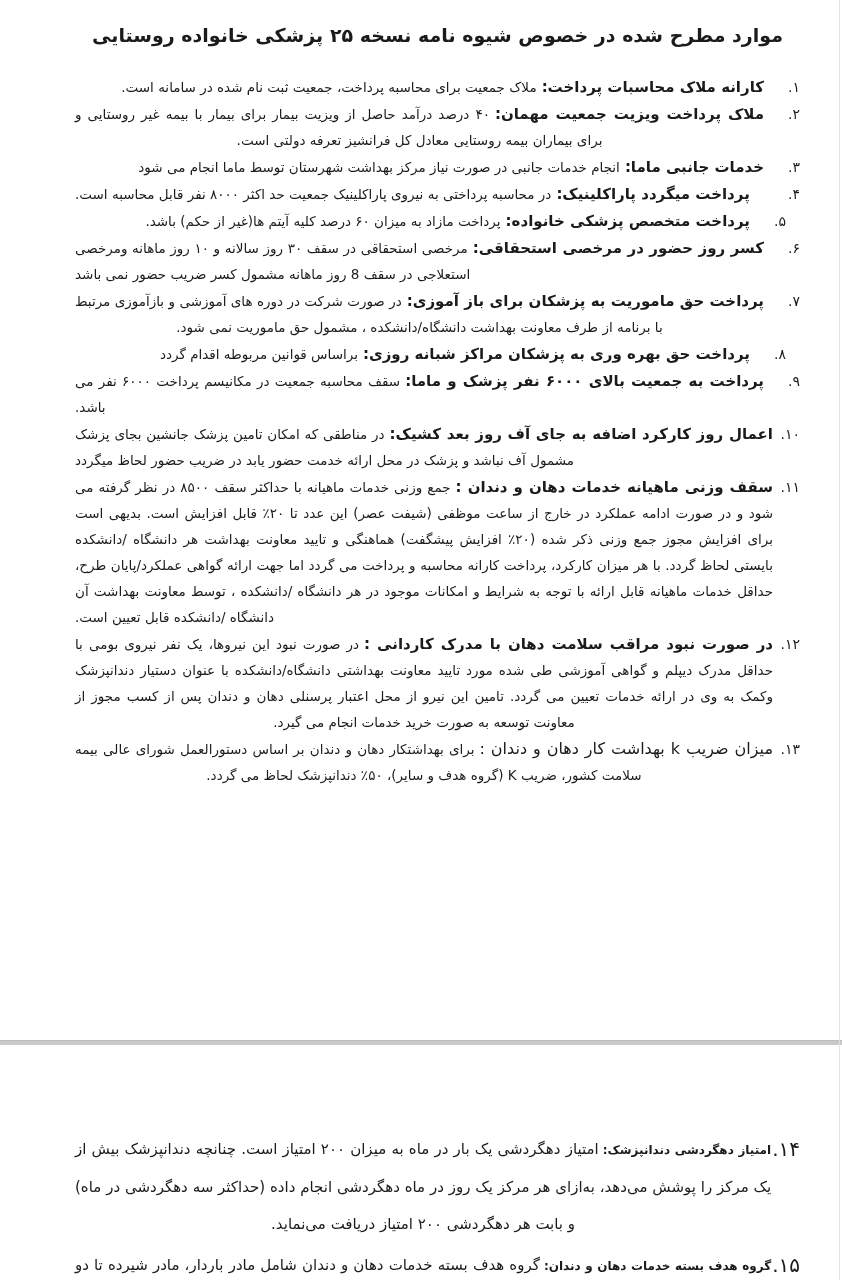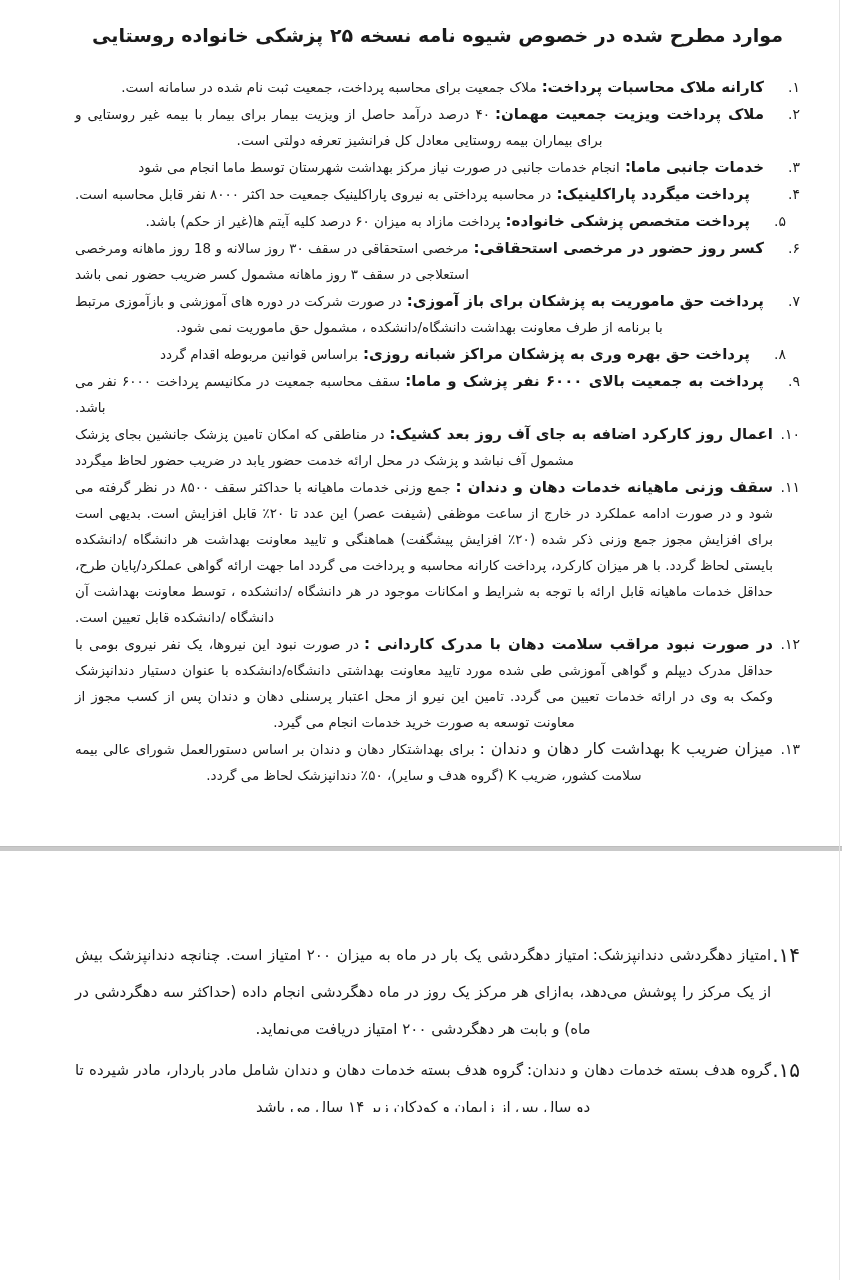--- a/index.html
+++ b/index.html
@@ -19,21 +19,21 @@
   .edge-line {
     position: absolute; top: 0; right: 2px;
     width: 1px; height: 100%;
     background: #e3e3e3;
   }
   .page {
     direction: rtl;
     overflow: hidden;
   }
   .page1 {
-    height: 846px;
+    height: 1040px;
     padding: 20px 42px 0 75px;
   }
   .page2 {
     height: 261px;
     padding: 86px 42px 0 75px;
   }
   .divider {
     height: 5px;
     width: 842px;
     background: #c9c9c9;
@@ -91,21 +91,21 @@
   
   #list-page1 li:nth-child(5),
   #list-page1 li:nth-child(8) { padding-right: 14px; }
   
   #list-page1 li:nth-child(n+10) .num { margin-left: 1px; }
   
   #list-page1 li:nth-child(13) .heading { font-weight: 400; font-size: 16px; }
   
   #list-page2 .num { margin-left: 1px; font-size: 20px; line-height: 37px; }
   #list-page2 .body { font-size: 15px; line-height: 37px; text-align-last: center; }
-  #list-page2 .heading { font-weight: 400; font-size: 15px; margin-left: 4px; }
+  #list-page2 .heading { font-weight: 700; font-size: 12px; margin-left: 4px; }
   #list-page2 li.item { margin-bottom: 4px; }
 </style>
 </head>
 <body>
 
 <div class="canvas">
 
   <section class="page page1">
     <h1 class="title">موارد مطرح شده در خصوص شیوه نامه نسخه ۲۵ پزشکی خانواده روستایی</h1>
     <ol class="items" id="list-page1">
@@ -129,21 +129,21 @@
     <p class="body"><b class="heading">پرداخت میگردد پاراکلینیک:</b><span class="rest">در محاسبه پرداختی به نیروی پاراکلینیک جمعیت حد اکثر ۸۰۰۰ نفر قابل محاسبه است.</span></p>
   </li>
 
   <li class="item">
     <span class="num">۵.</span>
     <p class="body"><b class="heading">پرداخت متخصص پزشکی خانواده:</b><span class="rest">پرداخت مازاد به میزان ۶۰ درصد کلیه آیتم ها(غیر از حکم) باشد.</span></p>
   </li>
 
   <li class="item">
     <span class="num">۶.</span>
-    <p class="body"><b class="heading">کسر روز حضور در مرخصی استحقاقی:</b><span class="rest">مرخصی استحقاقی در سقف ۳۰ روز سالانه و 18 روز ماهانه ومرخصی استعلاجی در سقف ۳ روز ماهانه مشمول کسر ضریب حضور نمی باشد</span></p>
+    <p class="body"><b class="heading">کسر روز حضور در مرخصی استحقاقی:</b><span class="rest">مرخصی استحقاقی در سقف ۳۰ روز سالانه و ۱۰ روز ماهانه ومرخصی استعلاجی در سقف 8 روز ماهانه مشمول کسر ضریب حضور نمی باشد</span></p>
   </li>
 
   <li class="item">
     <span class="num">۷.</span>
     <p class="body"><b class="heading">پرداخت حق ماموریت به پزشکان برای باز آموزی:</b><span class="rest">در صورت شرکت در دوره های آموزشی و بازآموزی مرتبط با برنامه از طرف معاونت بهداشت دانشگاه/دانشکده ، مشمول حق ماموریت نمی شود.</span></p>
   </li>
 
   <li class="item">
     <span class="num">۸.</span>
     <p class="body"><b class="heading">پرداخت حق بهره وری به پزشکان مراکز شبانه روزی:</b><span class="rest">براساس قوانین مربوطه اقدام گردد</span></p>

